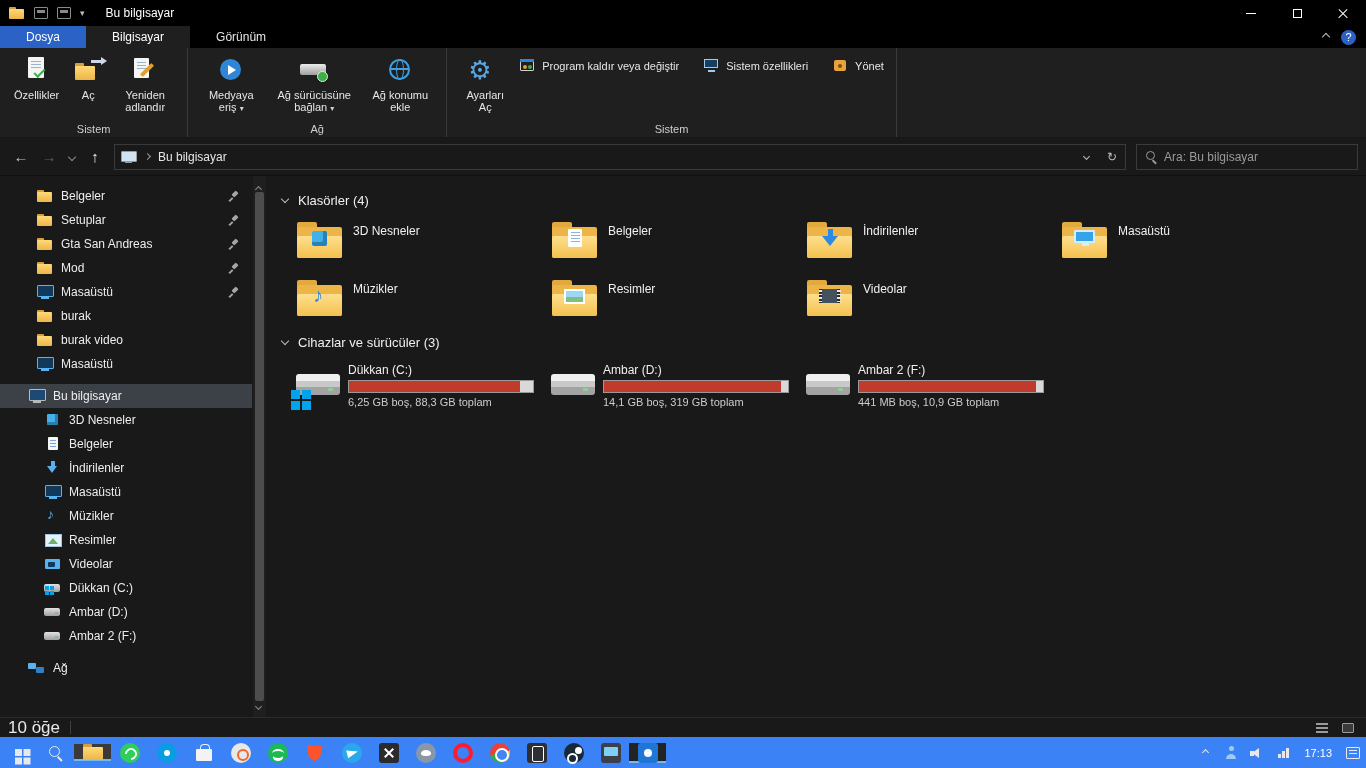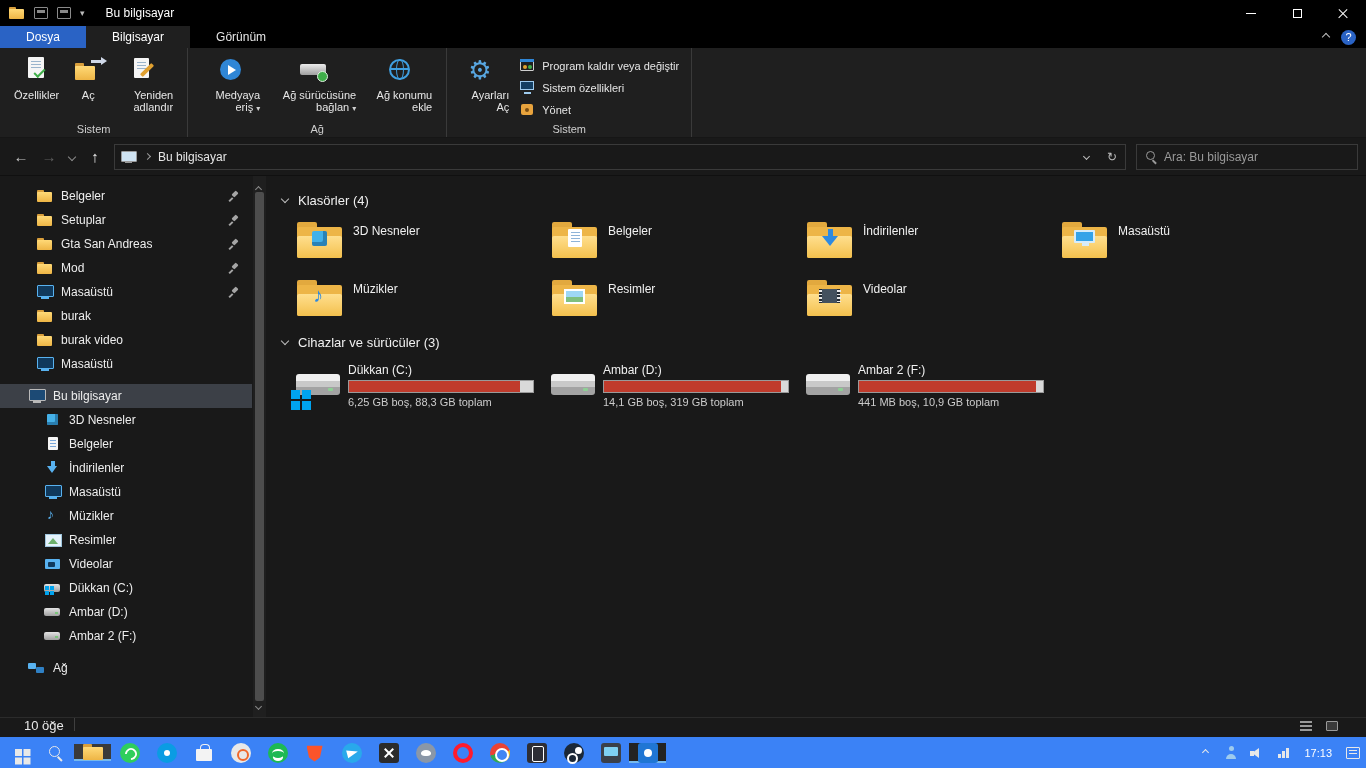--- a/index.html
+++ b/index.html
@@ -37,21 +37,21 @@
   .chev{display:inline-block;width:6px;height:6px;border-right:1.5px solid currentColor;border-bottom:1.5px solid currentColor;transform:rotate(45deg)}
   .chev.up{transform:rotate(-135deg)}
   .chev.right{transform:rotate(-45deg)}
   .help-dot{width:15px;height:15px;border-radius:50%;background:#2a63c5;color:#fff;font-size:11px;display:flex;align-items:center;justify-content:center}
 
   
   .ribbon{height:90px;background:#1f1f1f;display:flex;flex:none;border-bottom:1px solid #161616}
   .rgroup{position:relative;display:flex;align-items:flex-start;padding:3px 8px 16px 8px;border-right:1px solid #3a3a3a}
   .rgroup .glabel{position:absolute;bottom:2px;left:0;right:0;text-align:center;font-size:11px;color:#cfcfcf}
   .rbtn{display:flex;flex-direction:column;align-items:center;padding:3px 5px;margin:0 1px;min-width:44px}
-  .rbtn .lbl{font-size:11px;line-height:12px;text-align:right;color:#e6e6e6;max-width:86px}
+  .rbtn .lbl{font-size:11px;line-height:12px;text-align:center;color:#e6e6e6;max-width:86px}
   .rbtn .lbl .dcaret{display:inline;font-size:8px;color:#cfcfcf}
   .ri{width:34px;height:32px;position:relative;margin-bottom:3px}
   .ri i{position:absolute}
   
   .ri-prop .sheet{left:8px;top:3px;width:16px;height:21px;background:#f5f5f5;border-radius:1px}
   .ri-prop .lines{left:11px;top:7px;width:10px;height:9px;background:repeating-linear-gradient(#9ab4cc 0 1px,transparent 1px 3px)}
   .ri-prop .chk{left:14px;top:15px;width:11px;height:6px;border-left:2.5px solid #3fae49;border-bottom:2.5px solid #3fae49;transform:rotate(-45deg)}
   
   .ri-open .ft{left:4px;top:9px;width:9px;height:4px;background:#d99f3c;border-radius:1px 1px 0 0}
   .ri-open .fb{left:4px;top:12px;width:20px;height:14px;background:linear-gradient(#ffd977,#eeb545);border-radius:1px}
@@ -67,21 +67,21 @@
   
   .ri-map .dr{left:3px;top:10px;width:26px;height:11px;border-radius:2px;background:linear-gradient(#ececec,#9f9f9f)}
   .ri-map .gl{left:20px;top:17px;width:11px;height:11px;border-radius:50%;background:#3fae49;border:1.5px solid #dff1e0}
   
   .ri-addloc .gl{left:6px;top:5px;width:21px;height:21px;border-radius:50%;border:2px solid #3f9fe0}
   .ri-addloc .mer{left:13px;top:5px;width:8px;height:21px;border-radius:50%;border:1.5px solid #3f9fe0}
   .ri-addloc .eq{left:7px;top:14px;width:19px;height:1.5px;background:#3f9fe0}
   
   .gear-glyph{font-size:26px;line-height:32px;color:#58a6e0;text-align:center;width:100%}
   
-  .rsmall{display:flex;flex-direction:column;gap:3px;padding-top:5px}
+  .rsmall{display:flex;flex-direction:row;gap:16px;padding-top:5px}
   .rsbtn{display:flex;align-items:center;gap:6px;height:19px;padding:0 4px}
   .rsbtn .lbl{font-size:11px;color:#e6e6e6;white-space:nowrap}
   .ris{width:17px;height:15px;position:relative;flex:none}
   .ris i{position:absolute}
   .ris-uninst .win{left:1px;top:1px;width:14px;height:12px;border:1.3px solid #cfcfcf;border-radius:1px}
   .ris-uninst .bar{left:1px;top:1px;width:14px;height:3px;background:#2f86d6}
   .ris-uninst .sq{left:4px;top:7px;width:4px;height:4px;background:#e0a030;box-shadow:5px 0 0 #3fae49}
   .ris-sys .mon{left:1px;top:1px;width:14px;height:9px;border:1.3px solid #9ecbee;background:#143f63}
   .ris-sys .std{left:5px;bottom:1px;width:7px;height:1.8px;background:#9ecbee}
   .ris-man .bx{left:2px;top:2px;width:12px;height:11px;background:#e8a33d;border-radius:2px}
@@ -187,21 +187,21 @@
   .hdd::before{content:"";position:absolute;left:0;top:4px;width:44px;height:21px;border-radius:3px;background:linear-gradient(#f0f0f0 0 35%,#c9c9c9 35% 62%,#a3a3a3 62% 100%)}
   .hdd::after{content:"";position:absolute;right:7px;bottom:9px;width:5px;height:3px;background:#8fcf96;border-radius:1px}
   .winflag{position:absolute;left:-5px;bottom:1px;width:9px;height:9px;background:#00a3ee;box-shadow:11px 0 #00a3ee,0 11px #00a3ee,11px 11px #00a3ee;z-index:2}
   .dinfo{display:flex;flex-direction:column;justify-content:center;gap:3px}
   .dname{font-size:12px;color:#f0f0f0}
   .dbar{width:186px;height:13px;background:#d9d9d9;border:1px solid #9a9a9a;position:relative}
   .dbar .used{position:absolute;left:0;top:0;bottom:0;background:#c03b2c}
   .dcap{font-size:11px;color:#cccccc}
 
   
-  .statusbar{height:20px;flex:none;display:flex;align-items:flex-start;padding:0 24px;border-top:1px solid #2b2b2b;background:#191919;font-size:13px;color:#e8e8e8}
+  .statusbar{height:20px;flex:none;display:flex;align-items:center;padding:0 8px;border-top:1px solid #2b2b2b;background:#191919;font-size:17px;color:#e8e8e8}
   .sdiv{width:1px;height:13px;background:#3f3f3f;margin-left:10px}
   .sb-right{margin-left:auto;display:flex;gap:6px}
   .vbtn{width:20px;height:16px;display:flex;align-items:center;justify-content:center}
   .v-list{width:12px;height:10px;background:repeating-linear-gradient(#9a9a9a 0 1.6px,transparent 1.6px 4px)}
   .v-thumb{width:12px;height:10px;border:1.4px solid #9a9a9a;border-radius:1px;background:#3a3a3a}
 
   
   .taskbar{height:31px;flex:none;background:#3b82f6;display:flex;align-items:center}
   .ta{width:37px;display:flex;align-items:center;justify-content:center;flex:none}
   .ta.active{background:#3a3a3a;box-shadow:inset 0 -2px 0 #76b9ed}

